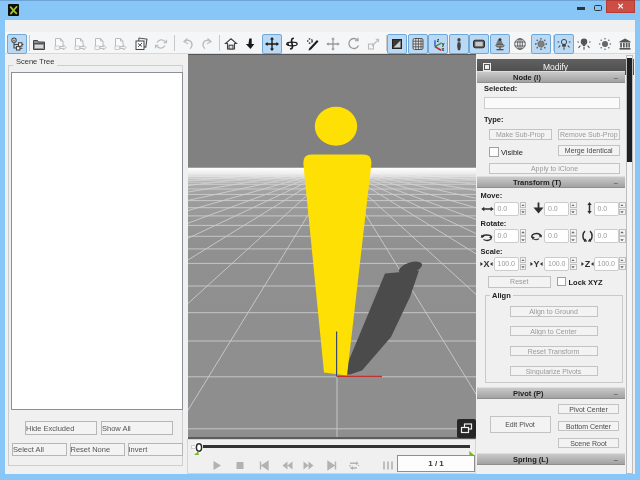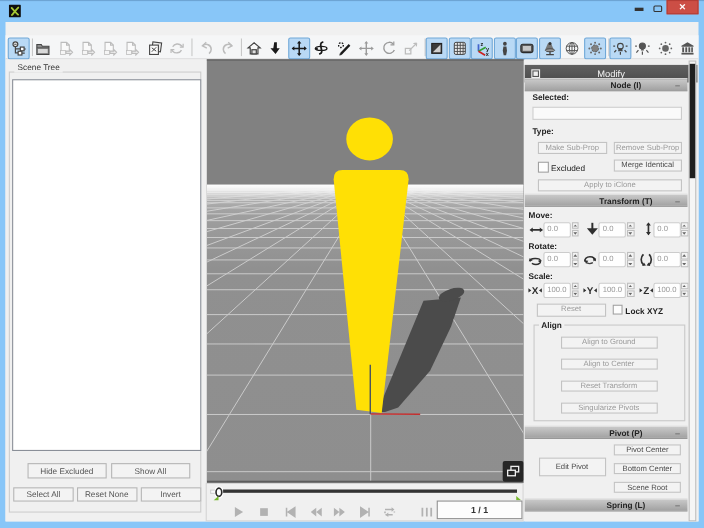--- a/index.html
+++ b/index.html
@@ -27,38 +27,38 @@
 .tb svg { position:absolute; left:3px; top:3px; }
 .tb.sel { background:#b9d9f5; border:1px solid #70a8d8; }
 .tb.sel svg { left:2px; top:2px; }
 .tsep { position:absolute; top:3px; width:1px; height:16px; background:#c8c8c8; }
 
 
 #lpanel { position:absolute; left:5px; top:54px; width:182px; height:420px; background:#f0f0f0; }
 #lgroup { position:absolute; left:3px; top:11px; width:175px; height:401px; border:1px solid #cdcdcd; }
 #lgrouplabel { position:absolute; left:8px; top:3px; background:#f0f0f0; padding:0 3px; font-size:7.5px; color:#333; }
 #treebox { position:absolute; left:6px; top:17.5px; width:171.5px; height:338px; background:#fff; border:1px solid #8a8f98; }
-.lbtn { position:absolute; background:#f3f3f3; border:1px solid #b6b6b6; font-size:7.5px; color:#555; text-align:center; }
+.lbtn { position:absolute; background:#f3f3f3; border:1px solid #b6b6b6; font-size:7.5px; color:#555; }
 
 
 #viewport { position:absolute; left:188px; top:54px; width:288px; height:384.5px; background:#818181; border-top:1px solid #555; overflow:hidden; }
 #hud { position:absolute; left:3px; top:0.5px; font-size:8.6px; line-height:11px; color:#dfdb10; letter-spacing:0.3px; white-space:pre; }
 #vpmax { position:absolute; left:269px; top:364px; width:19px; height:19px; background:#262626; border-radius:2px; }
 
 
 #timeline { position:absolute; left:187px; top:438.5px; width:289px; height:35.5px; background:#f0f0f0; border:1px solid #d5d5d5; }
 #track { position:absolute; left:10px; top:5.3px; width:271.5px; height:3.6px; background:#333; }
 #counter { position:absolute; left:209px; top:15.5px; width:78px; height:17px; background:#fdfdfd; border:1px solid #8f8f8f; font-size:8px; font-weight:bold; color:#333; text-align:center; line-height:16px; }
 
 
 #rpanel { position:absolute; left:477px; top:54px; width:158px; height:420px; background:#f0f0f0; }
 #rhead { position:absolute; left:0; top:5px; width:157px; height:16px; background:linear-gradient(#616161,#4a4a4a); color:#f5f5f5; font-size:8.5px; text-align:center; line-height:16px; }
 #rhead .dock { position:absolute; left:6px; top:3.5px; width:8px; height:8px; border:1px solid #eee; }
 #rhead .dock i { position:absolute; left:1px; top:1px; width:4px; height:4px; background:#eee; }
-.sechead { position:absolute; left:0; width:148px; height:12px; background:linear-gradient(#c9c9c9,#a2a2a2); border-top:1px solid #dedede; border-bottom:1px solid #8e8e8e; font-size:7.5px; font-weight:bold; color:#222; text-align:center; line-height:11px;padding-left:36px; }
+.sechead { position:absolute; left:0; width:148px; height:12px; background:linear-gradient(#c9c9c9,#a2a2a2); border-top:1px solid #dedede; border-bottom:1px solid #8e8e8e; font-size:7.5px; font-weight:bold; color:#222; text-align:left; line-height:11px;padding-left:36px; }
 .sechead .min { position:absolute; right:7px; top:0; color:#444; font-weight:normal; }
 .rlab { position:absolute; font-size:7.5px; font-weight:bold; color:#222; }
 .rbtn { position:absolute; background:#f3f3f3; border:1px solid #c3c3c3; font-size:7px; color:#9a9a9a; text-align:center; white-space:nowrap; overflow:hidden; }
 .rbtn.en { color:#4a4a4a; }
 .rinput { position:absolute; width:25px; height:14px; background:#fefefe; border:1px solid #ccc; border-radius:2px; font-size:7px; color:#999; line-height:12.5px; padding-left:3px; }
 .spin { position:absolute; width:6.5px; height:14px; }
 .spin .u,.spin .d { position:absolute; left:0; width:6.5px; height:6.6px; background:#f4f4f4; border:1px solid #bfbfbf; }
 .spin .u { top:0; } .spin .d { top:7.2px; }
 .spin svg { position:absolute; left:1px; }
 .cbx { position:absolute; width:9.5px; height:9.5px; background:#fdfdfd; border:1px solid #a0a0a0; }
@@ -523,21 +523,21 @@
       <div id="rhead"><span class="dock">
           <i></i>
         </span>Modify</div>
     <div class="sechead" style="top:16.5px">Node (I)<span class="min">–</span></div>
     <div class="rlab" style="left:7px;top:30px">Selected:</div>
     <div class="abs" style="left:7px;top:43px;width:136px;height:11.5px;background:#fafafa;border:1px solid #ccc"></div>
     <div class="rlab" style="left:7px;top:61px">Type:</div>
     <div class="rbtn" style="left:12px;top:74.5px;width:62.5px;height:11px;line-height:9.5px">Make Sub-Prop</div>
     <div class="rbtn" style="left:80.5px;top:74.5px;width:62.5px;height:11px;line-height:9.5px">Remove Sub-Prop</div>
     <div class="cbx" style="left:12px;top:93px"></div>
-    <div class="cblab" style="left:24px;top:93.5px">Excluded</div>
+    <div class="cblab" style="left:24px;top:93.5px">Visible</div>
     <div class="rbtn en" style="left:80.5px;top:90.5px;width:62.5px;height:11px;line-height:9.5px">Merge Identical</div>
     <div class="rbtn" style="left:12px;top:108.5px;width:131px;height:11px;line-height:9.5px">Apply to iClone</div>
     <div class="sechead" style="top:122px">Transform (T)<span class="min">–</span></div>
     <div class="rlab" style="left:3.5px;top:136.5px">Move:</div>
     <svg class="abs" style="left:3.5px;top:148.5px" width="13" height="12" viewBox="0 0 13 12">
         <g stroke="#2f2f2f" stroke-width="1.5" fill="#2f2f2f">
           <path d="M2 6 h9" fill="none"></path>
           <path d="M0.3 6 l3-2.2 v4.4 Z M12.7 6 l-3-2.2 v4.4 Z" stroke="none"></path>
         </g>
       </svg>

